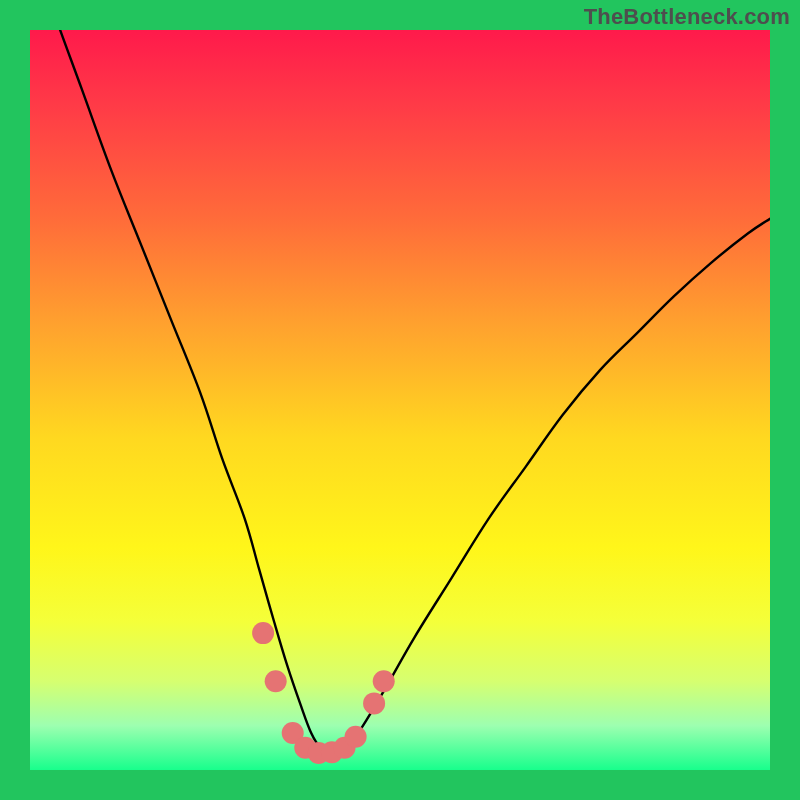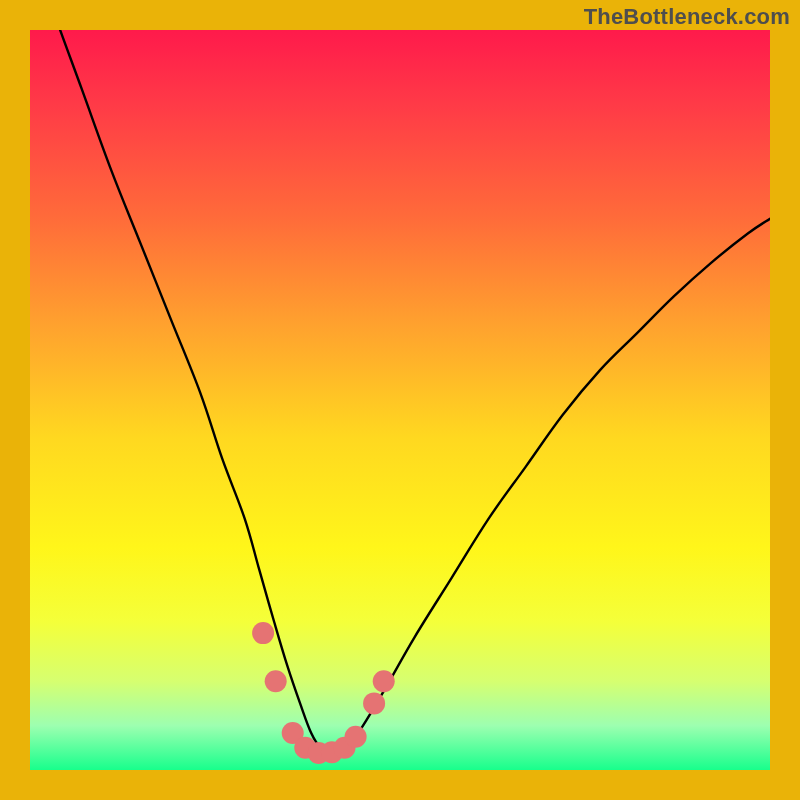--- a/index.html
+++ b/index.html
@@ -9,21 +9,21 @@
     height: 800px;
     overflow: hidden;
     background: #000;
     font-family: Arial, Helvetica, sans-serif;
   }
   .frame {
     position: absolute;
     top: 0; left: 0;
     width: 800px;
     height: 800px;
-    background: #eab308;
+    background: #22c55e;
   }
   .plot-area {
     position: absolute;
     top: 30px;
     left: 30px;
     width: 740px;
     height: 740px;
   }
   .watermark {
     position: absolute;

